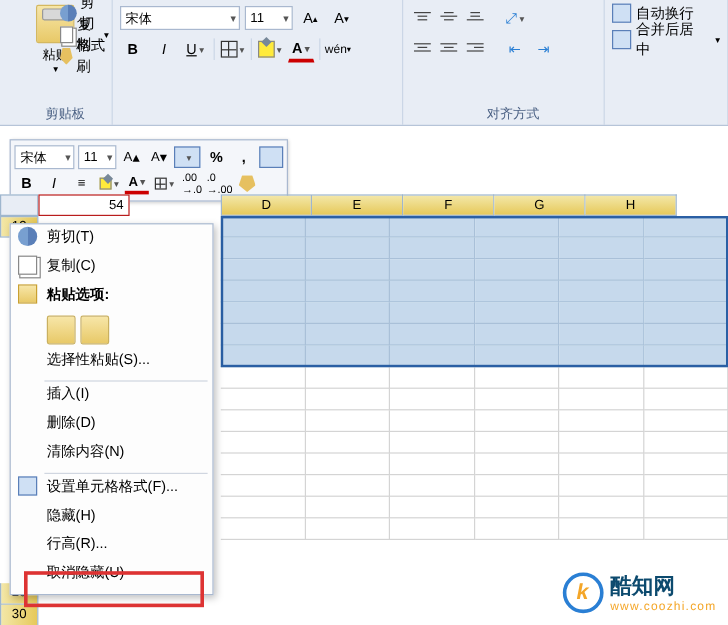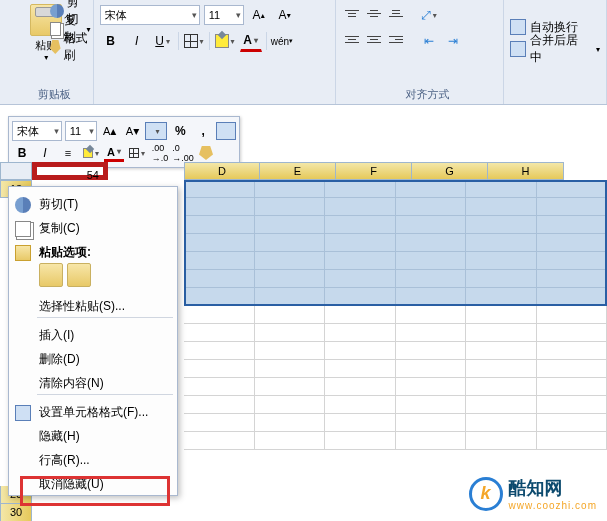--- a/index.html
+++ b/index.html
@@ -28,21 +28,21 @@
 .drop::after{content:"▾";font-size:8px;margin-left:2px;color:#555}
 .border-icon{width:14px;height:14px;border:1px solid #333;background:linear-gradient(#333,#333) center/100% 1px no-repeat,linear-gradient(#333,#333) center/1px 100% no-repeat}
 .fill-icon{width:14px;height:14px;background:#ffeb3b;border:1px solid #888;position:relative}
 .fill-icon::before{content:"";position:absolute;top:-3px;left:3px;width:6px;height:6px;background:#789;transform:rotate(45deg)}
 .font-color{border-bottom:3px solid #c00;font-weight:bold}
 .align-group{width:180px}
 .align-row{display:flex;gap:2px;padding:2px}
 .al{width:20px;height:18px;display:flex;flex-direction:column;justify-content:center;gap:2px;padding:2px}
 .al span{height:1px;background:#444}
 .al .s{width:60%}.al .m{width:100%}
-.wrap-group{width:110px;padding-top:16px}
+.wrap-group{width:110px;padding-top:0}
 .wrap-item{display:flex;align-items:center;gap:4px;padding:2px;height:22px}
 .wrap-icon{width:16px;height:16px;border:1px solid #5a7fb8;background:#cfe0f4}
 
 .mini-toolbar{position:absolute;left:8px;top:116px;background:#f4f6fa;border:1px solid #a9b8cf;box-shadow:1px 1px 3px rgba(0,0,0,.2);padding:3px;width:232px}
 .mt-row{display:flex;align-items:center;gap:3px;height:22px}
 .mt-btn{width:20px;height:18px;display:flex;align-items:center;justify-content:center;font-size:11px}
 
 .sheet{position:absolute;left:0;top:162px;right:0;bottom:0}
 .col-headers{display:flex;position:absolute;left:32px;top:0;height:18px}
 .ch{width:76px;border:1px solid #9eb6ce;border-left:none;background:linear-gradient(#f3e7a8,#e6c95a);text-align:center;font-size:11px;line-height:16px}
@@ -50,21 +50,21 @@
 .rh{width:32px;height:18px;border:1px solid #9eb6ce;border-top:none;background:linear-gradient(90deg,#f3e7a8,#e6c95a);text-align:center;font-size:11px;line-height:16px}
 .rh.first{border-top:1px solid #9eb6ce}
 .grid{position:absolute;left:32px;top:18px;right:0}
 .gr{display:flex;height:18px}
 .gc{width:76px;border-right:1px solid #d4d4d4;border-bottom:1px solid #d4d4d4}
 .sel .gc{background:#c6d9ec;border-right:1px solid #a9c0d8;border-bottom:1px solid #a9c0d8}
 .sel-border{position:absolute;left:32px;top:18px;right:0;height:126px;border:2px solid #2a5fa4;pointer-events:none}
 .cell-val{font-size:11px;padding-left:3px;line-height:16px}
 
 .context-menu{position:absolute;left:8px;top:186px;width:170px;background:#fdfdfd;border:1px solid #a9b8cf;box-shadow:2px 2px 6px rgba(0,0,0,.25);padding:2px}
-.cm-item{display:flex;align-items:flex-end;height:24px;padding:0 6px 0 28px;position:relative}
+.cm-item{display:flex;align-items:flex-start;height:24px;padding:0 6px 0 28px;position:relative}
 .cm-icon{position:absolute;left:4px;width:16px;height:16px}
 .cm-sep{height:1px;background:#d0d6e0;margin:2px 2px 2px 26px}
 .cm-bold{font-weight:bold}
 .highlight-box{position:absolute;border:3px solid #d33;pointer-events:none}
 .paste-opts{display:flex;gap:4px;padding:2px 0 4px 28px}
 .po{width:24px;height:24px;border:1px solid #c9b060;background:linear-gradient(#f7e6a8,#e8c968);border-radius:2px}
 
 .watermark{position:absolute;right:10px;bottom:10px;display:flex;align-items:center;gap:6px}
 .wm-logo{width:34px;height:34px;border:3px solid #2a7fd4;border-radius:50%;display:flex;align-items:center;justify-content:center;color:#f4a628;font-weight:bold;font-size:18px;font-style:italic}
 .wm-text{color:#0c4a6e;font-size:18px;font-weight:bold}
@@ -223,21 +223,21 @@
         <span class="sm-icon brush-icon"></span>
       </div>
   </div>
 </div>
 
 <div class="sheet">
   <div style="position:absolute;left:0;top:0;width:32px;height:18px;border:1px solid #9eb6ce;background:#e8edf5"></div>
   <div class="row-nums">
     <div class="rh first">13</div>
   </div>
-  <div style="position:absolute;left:32px;top:0;width:76px;height:18px;border:5px solid #b91c1c;background:#fff">
+  <div style="position:absolute;left:32px;top:0;width:76px;height:18px;border:1px solid #b91c1c;background:#fff">
       <div class="cell-val" style="text-align:right;padding-right:4px">54</div>
     </div>
 
   <div class="col-headers" style="left:184px" id="colh">
       <div class="ch">D</div>
       <div class="ch">E</div>
       <div class="ch">F</div>
       <div class="ch">G</div>
       <div class="ch">H</div>
     </div>

